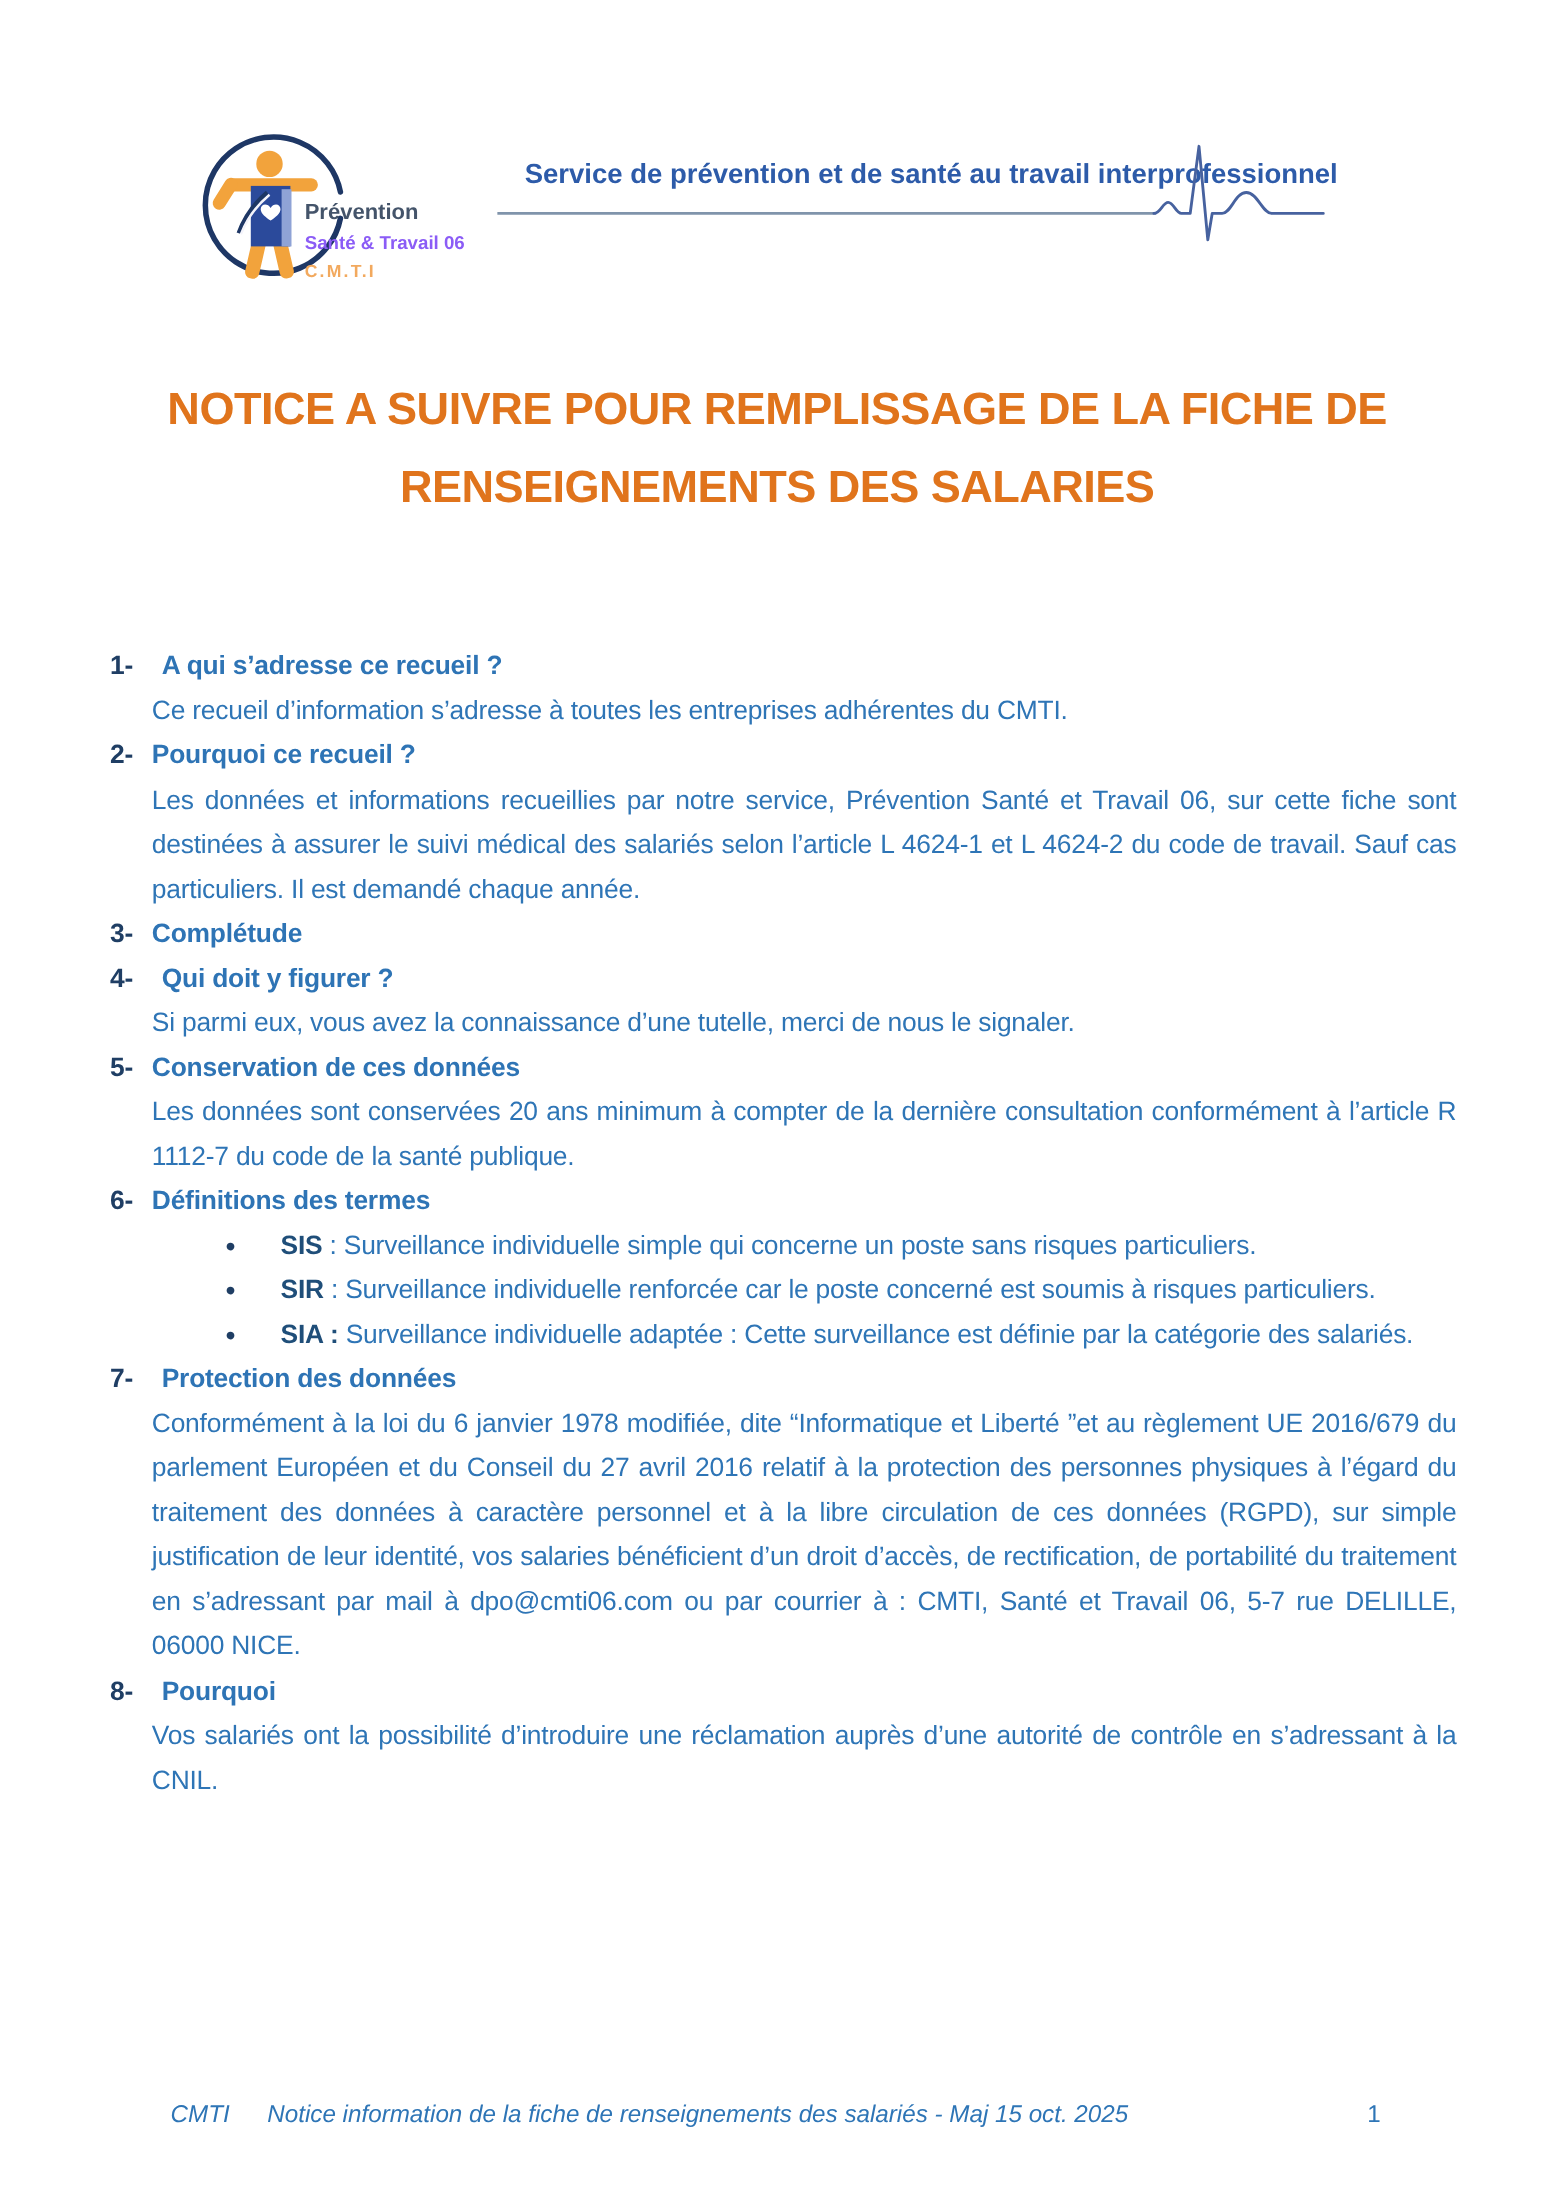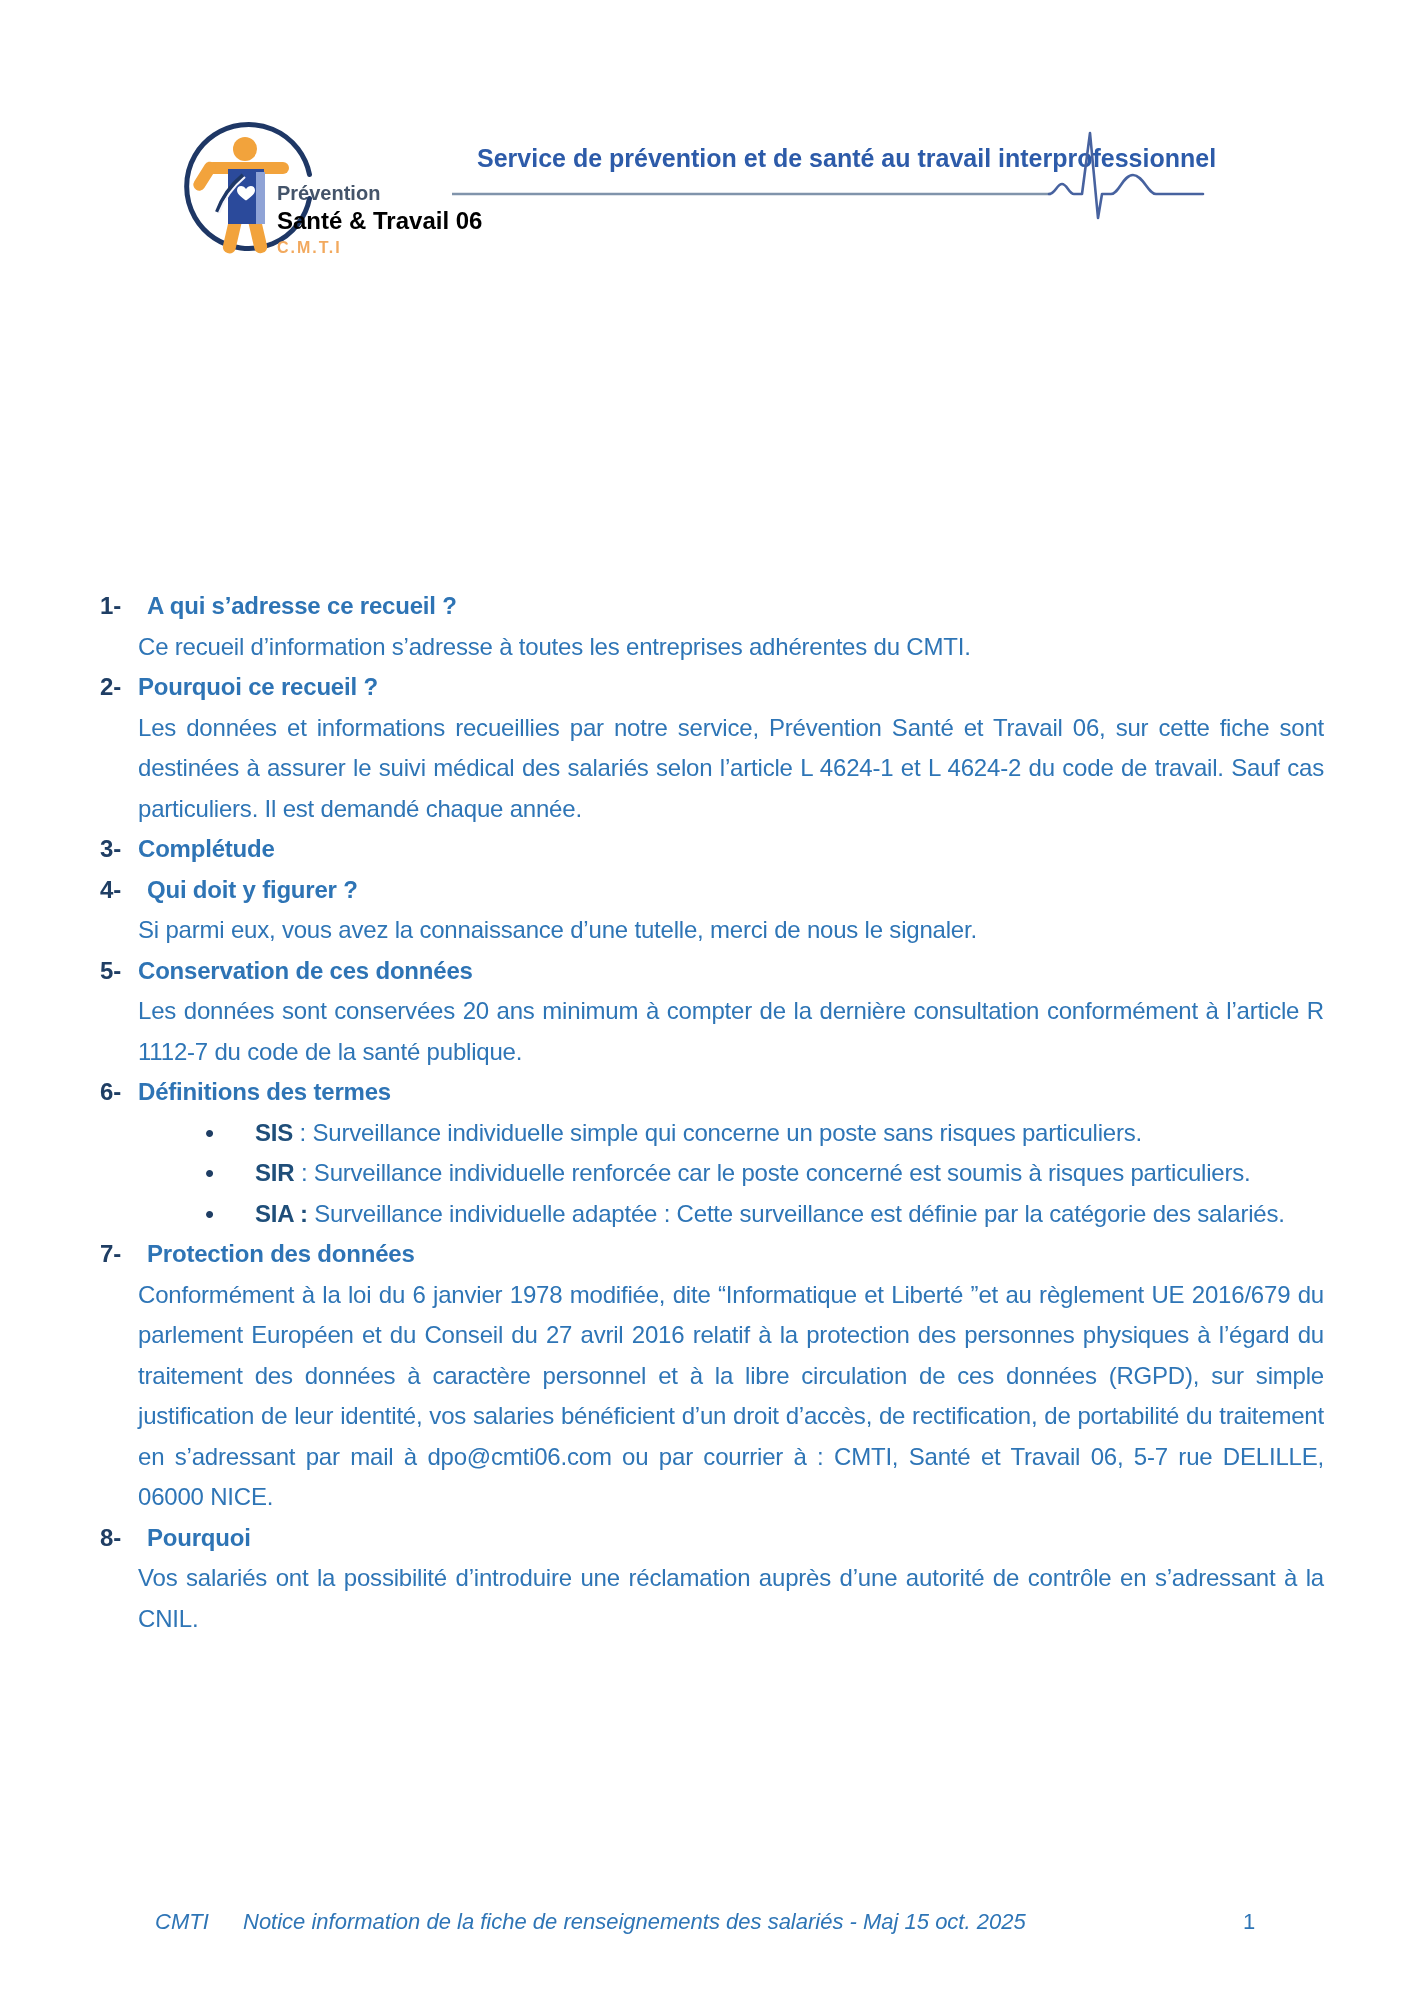--- a/index.html
+++ b/index.html
@@ -8,21 +8,21 @@
     width:1413px;height:2000px;
     background:#ffffff;
     margin:0 auto;
     font-family:"Liberation Sans","DejaVu Sans",sans-serif;
     overflow:hidden;
   }
   
   .logo-wrap{position:absolute;left:183px;top:118px;width:135px;height:145px;}
   .logo-text{position:absolute;left:277px;top:180px;line-height:27px;white-space:nowrap;}
   .logo-l1{font-size:20px;font-weight:600;color:#44546a;}
-  .logo-l2{font-size:24px;font-weight:700;color:#000000;}
+  .logo-l2{font-size:17px;font-weight:700;color:#8b5cf6;}
   .logo-l3{font-size:16px;font-weight:700;color:#f2a95e;letter-spacing:2px;}
   .service-text{
     position:absolute;left:477px;top:144px;
     font-size:25px;font-weight:600;color:#2d5ba9;white-space:nowrap;
   }
   .ecg-wrap{position:absolute;left:452px;top:128px;}
   
   .doc-title{
     position:absolute;left:0;top:336px;width:100%;
     text-align:center;
@@ -89,20 +89,24 @@
 
   <div class="service-text">Service de prévention et de santé au travail interprofessionnel</div>
 
   <div class="ecg-wrap">
     <svg width="756" height="96" viewBox="0 0 756 96">
       <path d="M0 66 H599" fill="none" stroke="#8094ab" stroke-width="2.6"></path>
       <path d="M597 66 C603 66 605 56 610 56 C615 56 617 66 622 66 H630 L638 5 L646 90 L650 66 H659 C667 66 671 47 681 47 C691 47 696 66 704 66 H751" fill="none" stroke="#47629f" stroke-width="2.6" stroke-linejoin="round" stroke-linecap="round"></path>
     </svg>
   </div>
 
+  <h1 class="doc-title">
+    <span>NOTICE A SUIVRE POUR REMPLISSAGE DE LA FICHE DE</span><br>
+    <span>RENSEIGNEMENTS DES SALARIES</span>
+  </h1>
 
   <main class="content" id="content">
       <div class="item">
         <div class="item-head">
           <span class="num">1-</span>
           <span class="htxt pad">A qui s’adresse ce recueil ?</span>
         </div>
         <p class="para">Ce recueil d’information s’adresse à toutes les entreprises adhérentes du CMTI.</p>
       </div>
       <div class="item">

